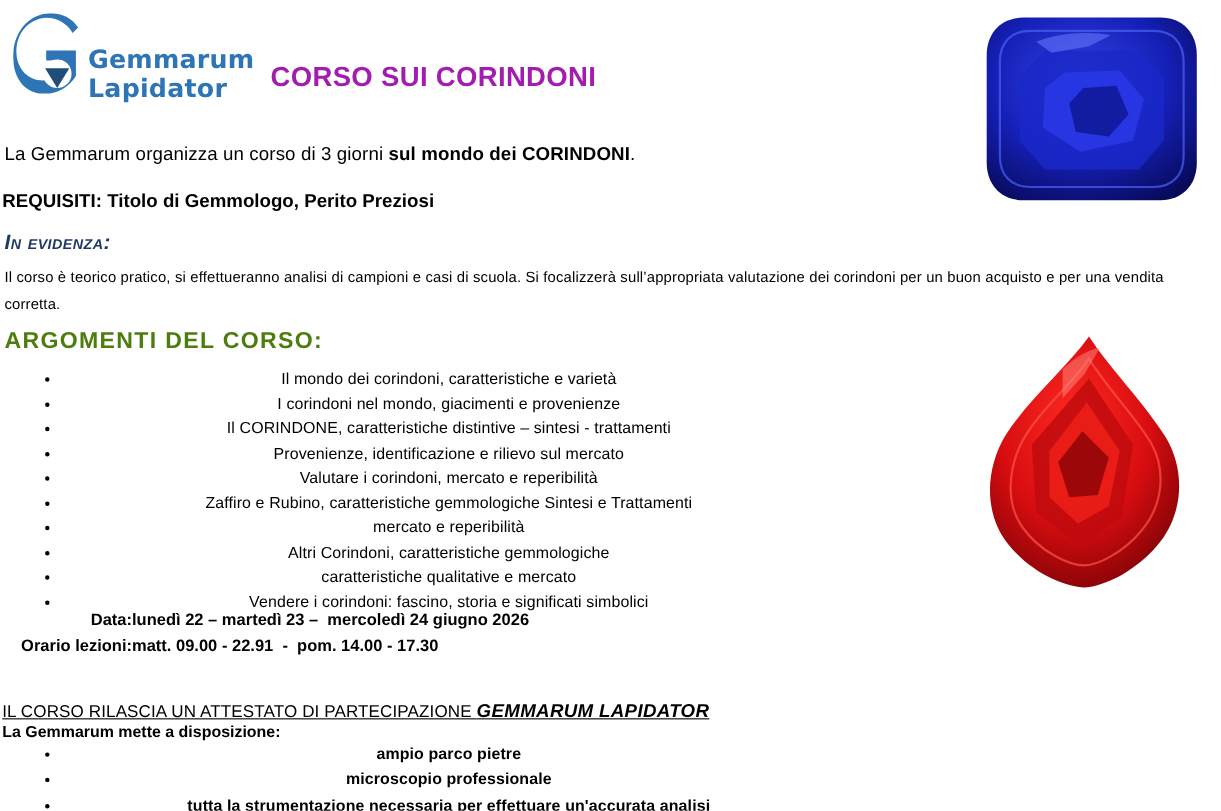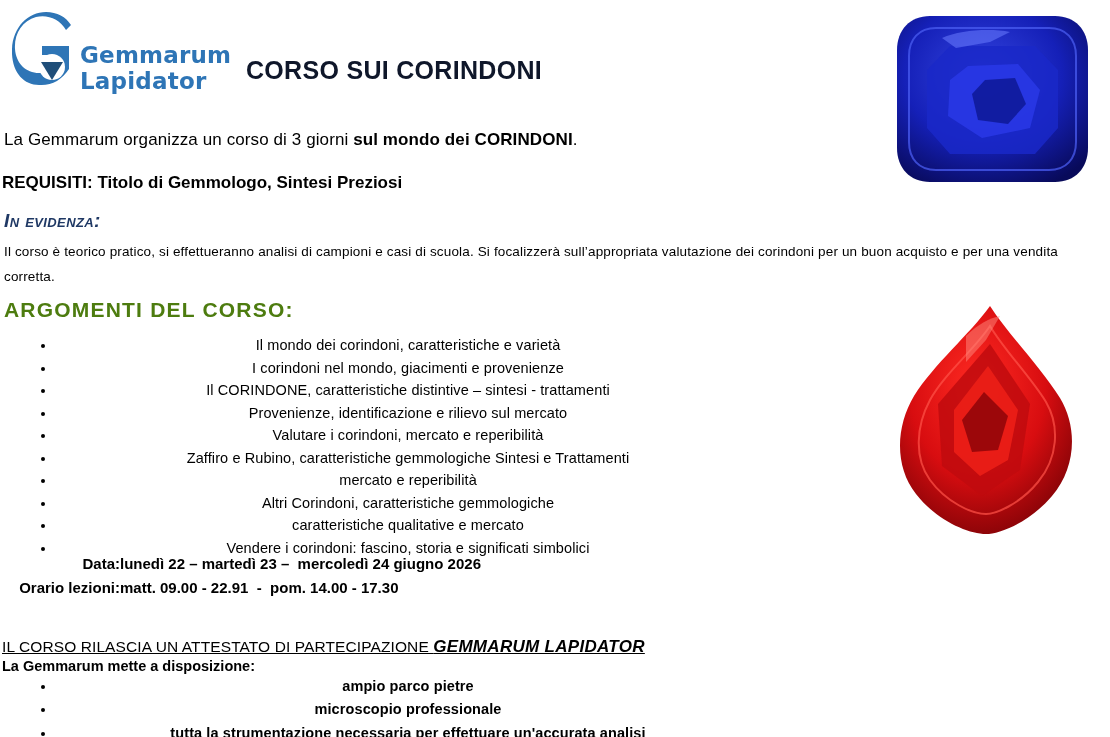--- a/index.html
+++ b/index.html
@@ -53,21 +53,21 @@
   }
 
   
   .doc-title {
     position: absolute;
     left: 246px;
     top: 56px;
     font-family: "Liberation Sans", sans-serif;
     font-size: 25px;
     font-weight: bold;
-    color: #0f172a;
+    color: #a21caf;
     letter-spacing: 0.3px;
   }
 
   
   .gem-blue {
     position: absolute;
     left: 890px;
     top: 8px;
     width: 205px;
     height: 180px;
@@ -244,21 +244,21 @@
     <path d="M110,44 L150,104 L140,170 L102,196 L62,166 L58,104 Z" fill="#c00a0e" opacity="0.85"></path>
     <path d="M108,66 L138,110 L128,160 L100,176 L74,152 L74,110 Z" fill="#ef2018" opacity="0.85"></path>
     <path d="M104,92 L128,116 L118,150 L92,152 L82,120 Z" fill="#8e0408" opacity="0.85"></path>
     <path d="M86,36 C98,24 110,18 120,16 L106,40 L86,62 Z" fill="#ff8b80" opacity="0.5"></path>
   </svg>
 
   <div class="intro">
     <span>La Gemmarum organizza un corso di 3 giorni </span><b>sul mondo dei CORINDONI</b><span>.</span>
   </div>
 
-  <div class="requisiti">REQUISITI: Titolo di Gemmologo,  Sintesi Preziosi</div>
+  <div class="requisiti">REQUISITI: Titolo di Gemmologo,  Perito Preziosi</div>
 
   <div class="evidenza-head">In evidenza:</div>
   <div class="evidenza-body">Il corso è teorico pratico, si effettueranno analisi di campioni e casi di scuola. Si focalizzerà sull’appropriata valutazione dei corindoni per un buon acquisto e per una vendita corretta.</div>
 
   <div class="argomenti-head">ARGOMENTI DEL CORSO:</div>
   <ul class="bullets argomenti-list">
     <li>Il mondo dei corindoni, caratteristiche e varietà</li>
     <li>I corindoni nel mondo, giacimenti e provenienze</li>
     <li>Il CORINDONE, caratteristiche distintive – sintesi - trattamenti</li>
     <li>Provenienze, identificazione e rilievo sul mercato</li>

